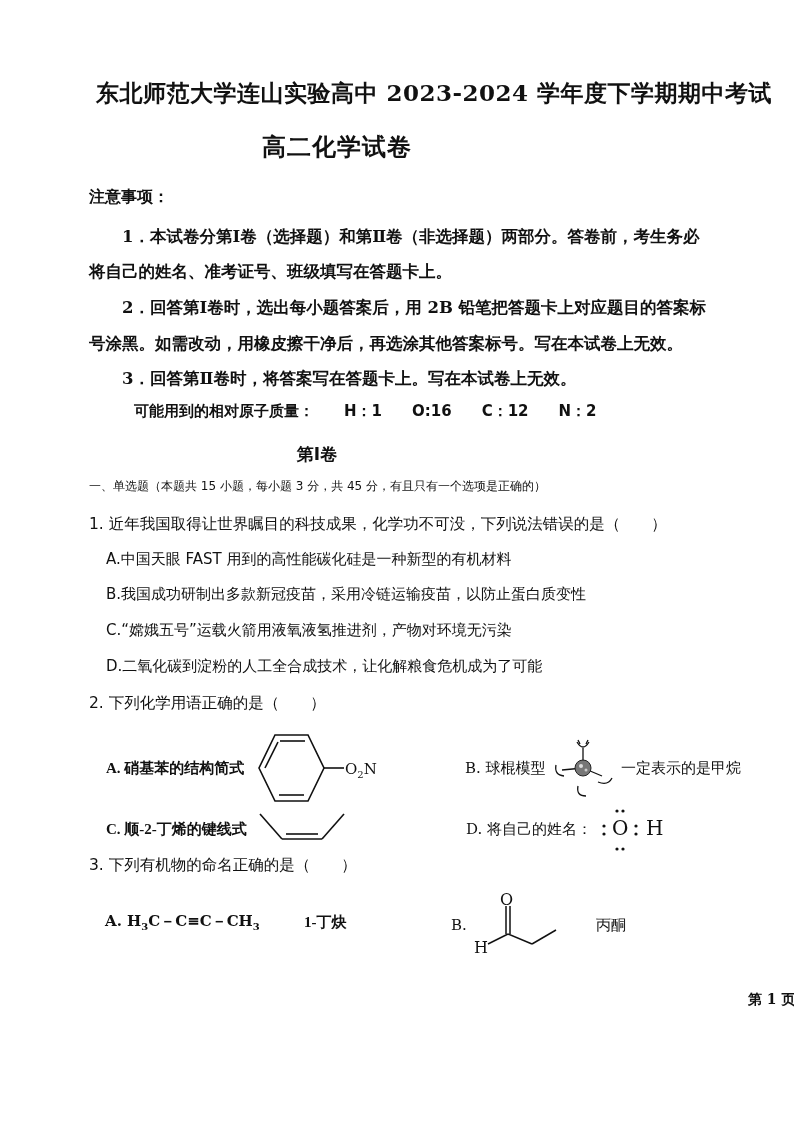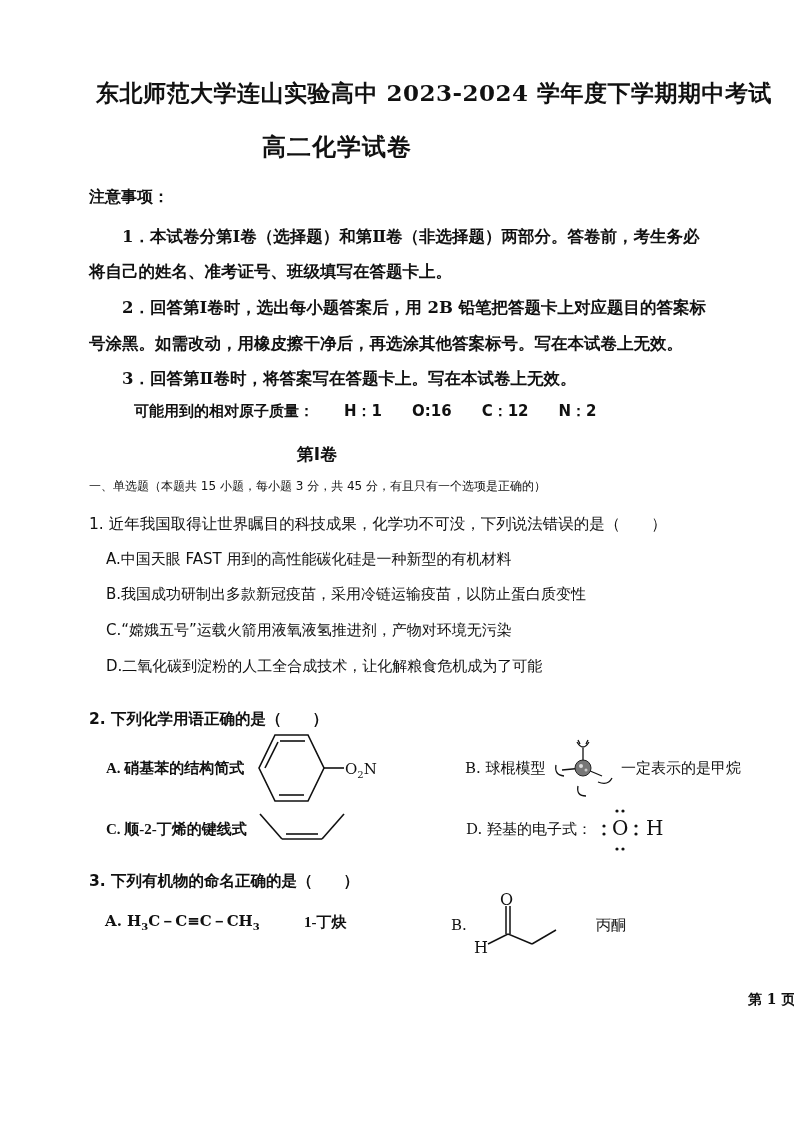--- a/index.html
+++ b/index.html
@@ -16,21 +16,21 @@
     font-family: "DejaVu Sans", "Liberation Sans", sans-serif;
   }
   .notes-heading { left: 89px; top: 187px; font-size: 16px; font-weight: bold; }
   .note { font-size: 16.5px; font-weight: bold; }
   .mass { left: 134px; top: 402px; font-size: 15px; font-weight: bold; font-family: "DejaVu Sans", "Liberation Sans", sans-serif; }
   .mass span { margin-right: 30px; }
   .section-title { left: 0; width: 634px; text-align: center; top: 443px; font-size: 17px; font-weight: bold;
     font-family: "DejaVu Sans", "Liberation Sans", sans-serif; }
   .section-desc { left: 89px; top: 478px; font-size: 12px; font-family: "DejaVu Sans", "Liberation Sans", sans-serif; }
   .q { font-size: 15.5px; font-family: "DejaVu Sans", "Liberation Sans", sans-serif; }
-  .qb { font-size: 15.5px; font-weight: bold; font-family: "DejaVu Sans", "Liberation Sans", sans-serif; margin-top: 16px; }
+  .qb { font-size: 15.5px; font-weight: normal; font-family: "DejaVu Sans", "Liberation Sans", sans-serif; }
   .opt { font-size: 15px; font-family: "DejaVu Sans", "Liberation Sans", sans-serif; }
   .optb { font-size: 15px; font-weight: bold; font-family: Liberation Serif, serif; }
   .serif { font-family: "DejaVu Serif", "Liberation Serif", serif; }
   svg { position: absolute; overflow: visible; }
   .page-footer { left: 748px; top: 991px; font-size: 14px; font-weight: bold; }
 </style>
 </head>
 <body>
 
 <div class="abs title">东北师范大学连山实验高中 2023-2024 学年度下学期期中考试</div>
@@ -110,21 +110,21 @@
   <g stroke="#111" stroke-width="1.6" fill="none">
     <line x1="2" y1="2" x2="24" y2="27"></line>
     <line x1="24" y1="27" x2="64" y2="27"></line>
     <line x1="28" y1="22" x2="60" y2="22"></line>
     <line x1="64" y1="27" x2="86" y2="2"></line>
   </g>
 </svg>
 
 <div class="abs opt serif" style="left:466px; top:820px;">
   <span>D.</span>
-  <span style="font-family:'DejaVu Sans',sans-serif;">羟基的电子式：</span>
+  <span style="font-family:'DejaVu Sans',sans-serif;">将自己的姓名：</span>
 </div>
 <svg style="left:600px; top:808px;" width="70" height="44" viewBox="0 0 70 44">
   <g fill="#111">
     <circle cx="17" cy="3" r="1.6"></circle>
       <circle cx="23" cy="3" r="1.6"></circle>
     <circle cx="17" cy="41" r="1.6"></circle>
       <circle cx="23" cy="41" r="1.6"></circle>
     <circle cx="4" cy="18" r="1.6"></circle>
       <circle cx="4" cy="26" r="1.6"></circle>
     <circle cx="36" cy="18" r="1.6"></circle>

